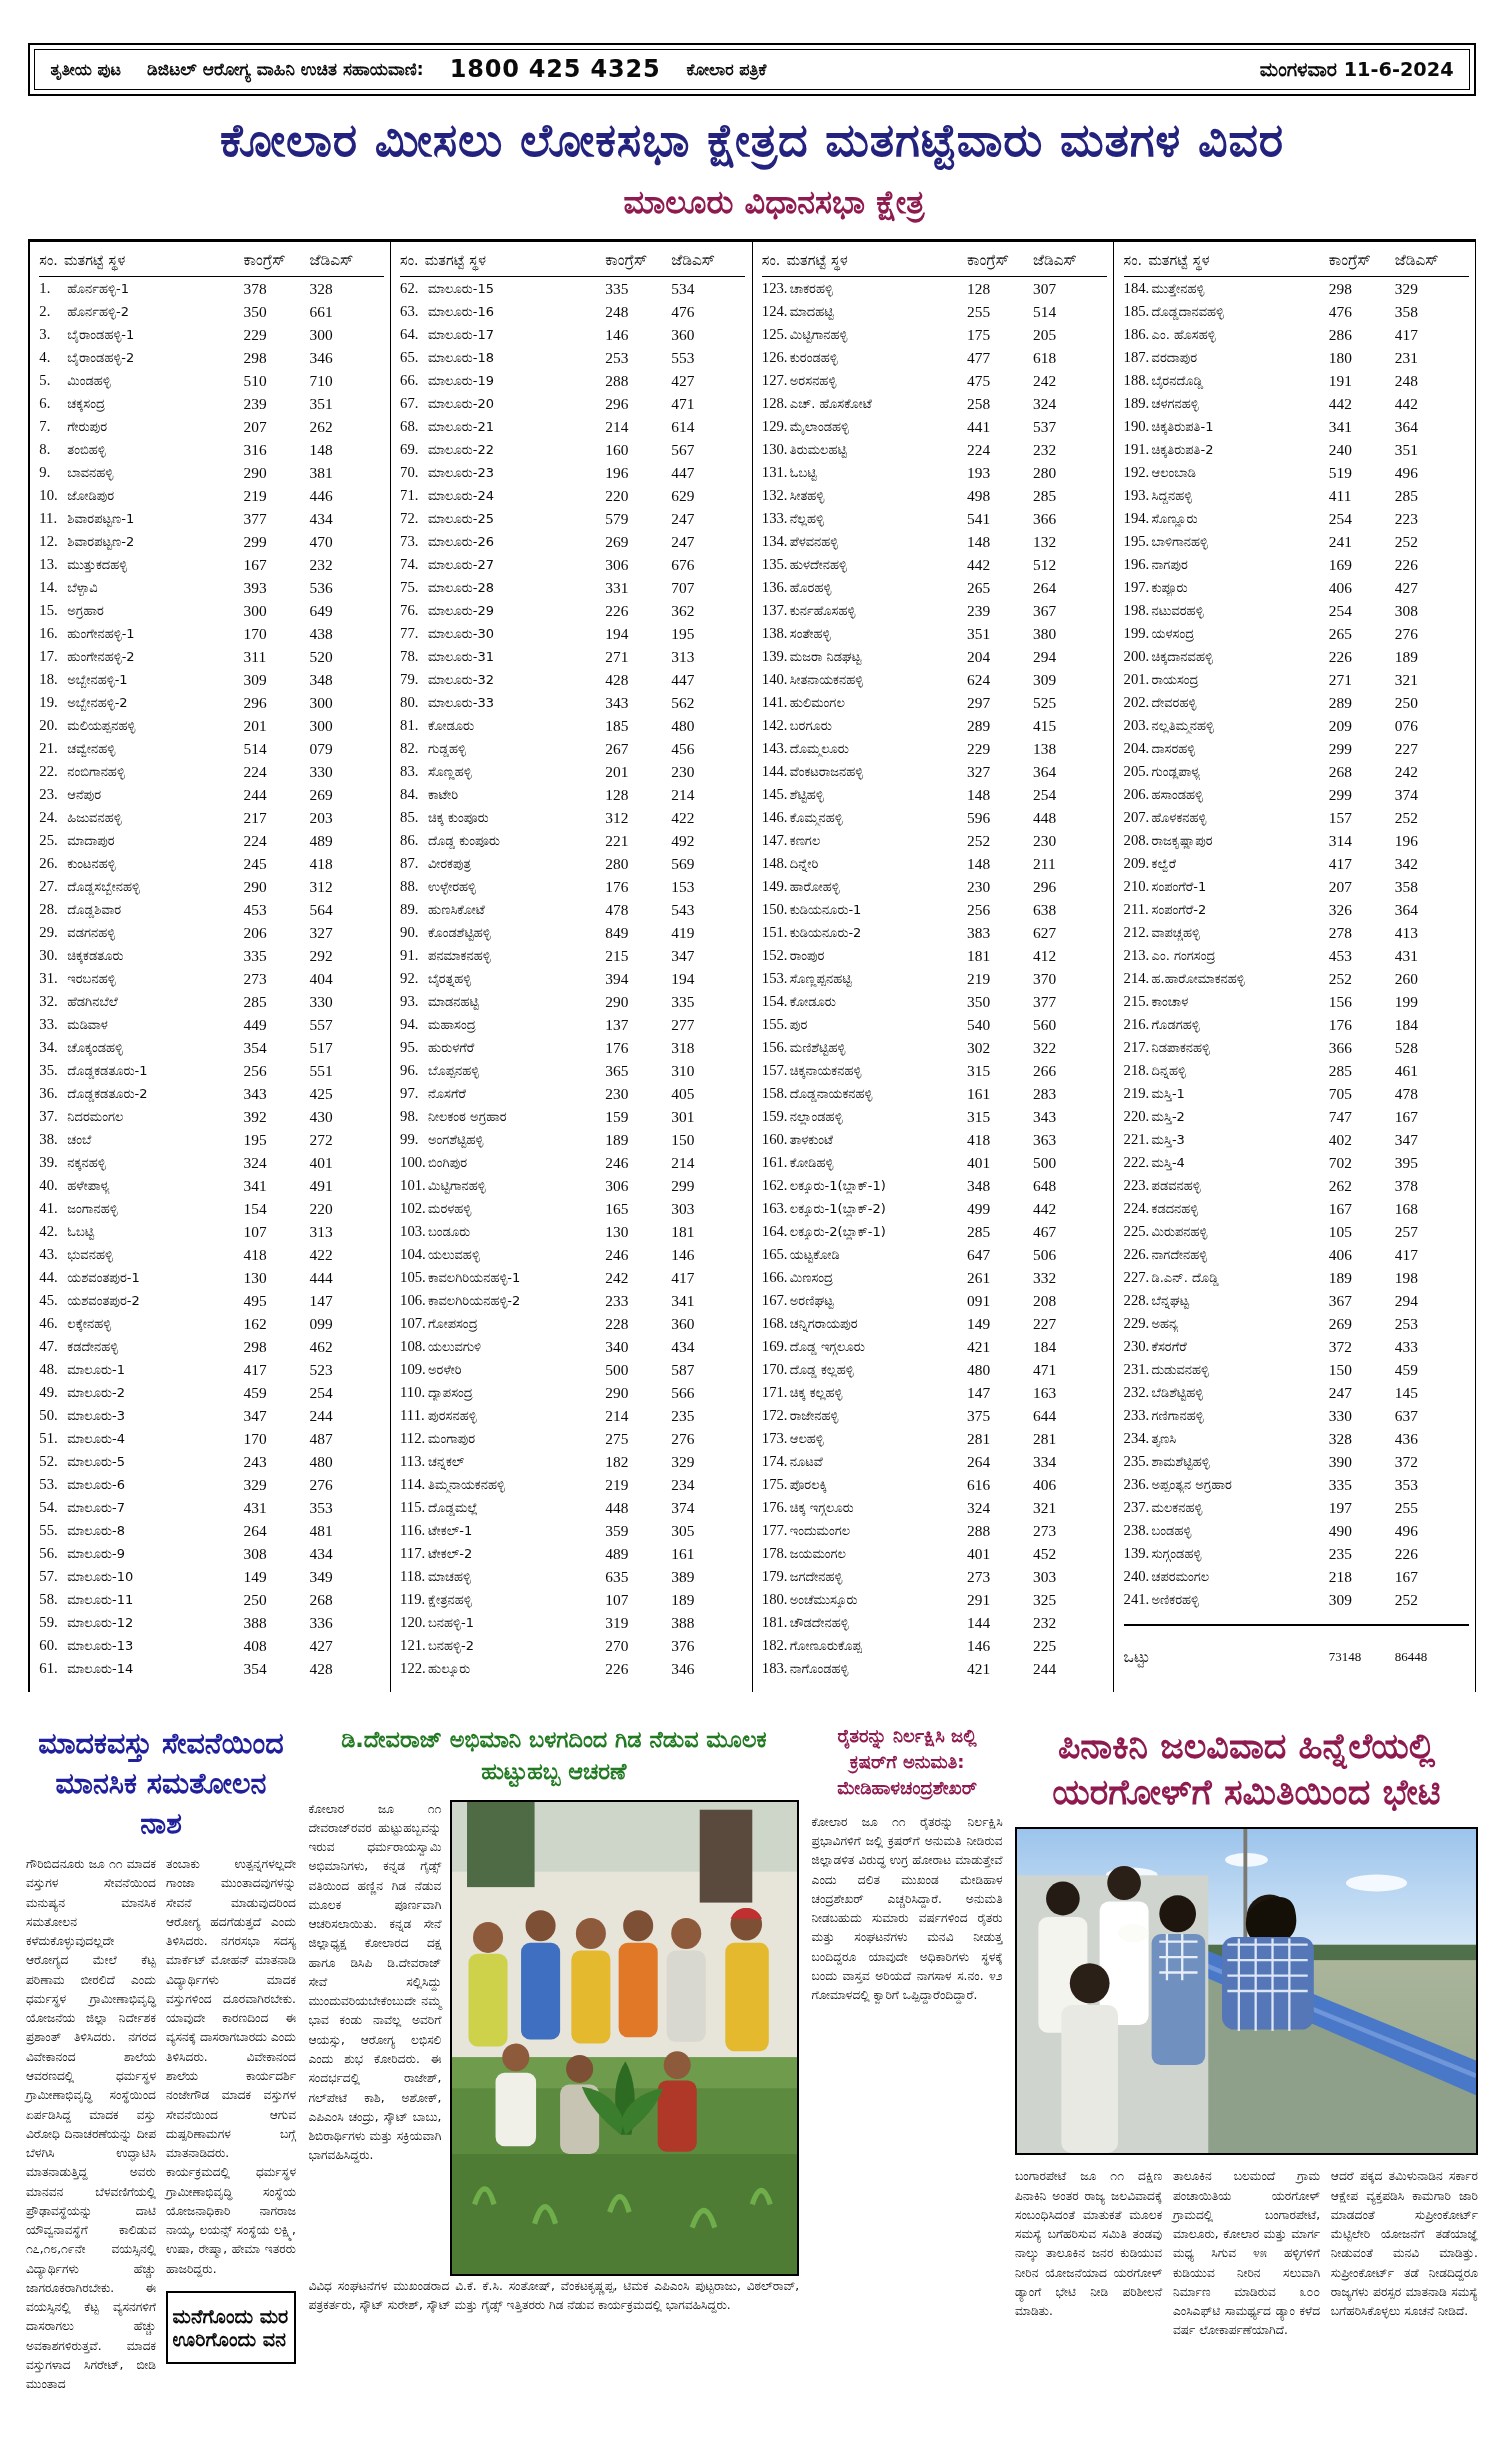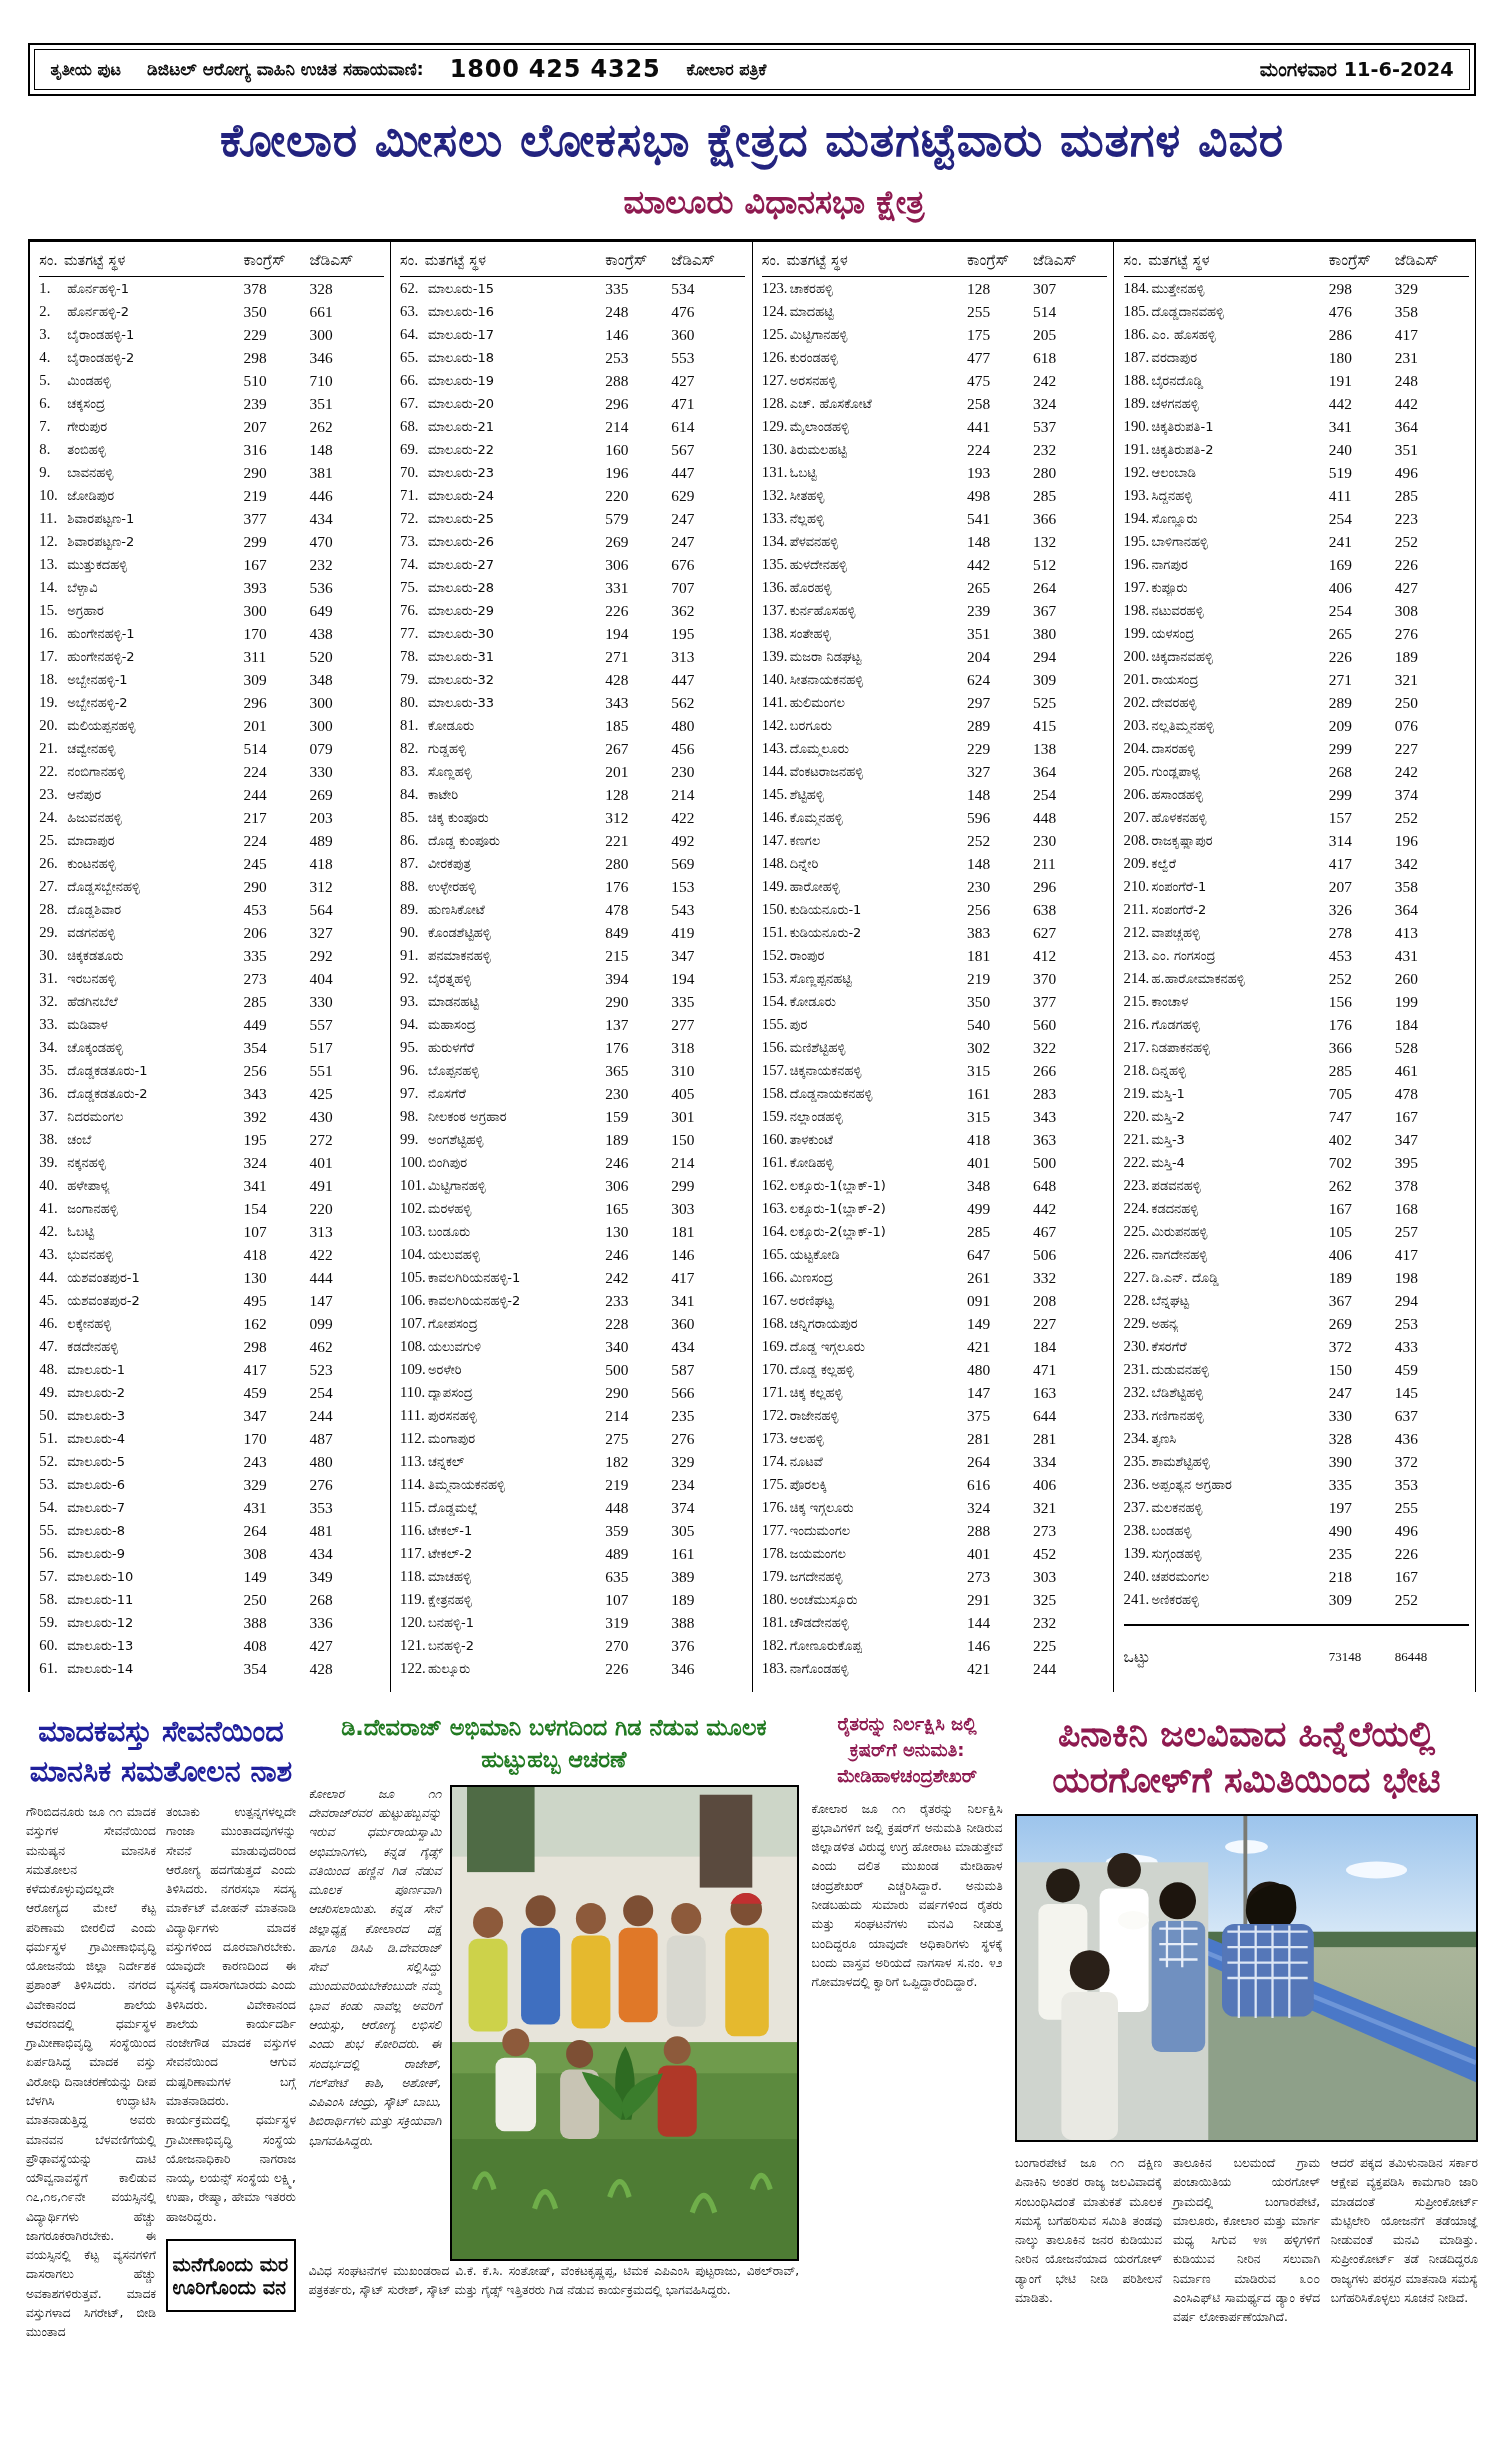--- a/index.html
+++ b/index.html
@@ -26,30 +26,30 @@
   .thead{display:grid;grid-template-columns:1fr 66px 74px;align-items:end;font-size:14.3px;padding:9.3px 0 7px;border-bottom:1.5px solid #000;white-space:nowrap;}
   .thead .h-no{display:inline-block;margin-right:6.2px;}
   .trow{display:grid;grid-template-columns:1fr 66px 74px;align-items:center;height:23px;}
   .trow .place{font-size:13px;white-space:nowrap;overflow:hidden;}
   .trow .rowno{display:inline-block;min-width:28px;font-family:"Liberation Serif","DejaVu Serif",serif;font-size:14.7px;}
   .num{font-family:"Liberation Serif","DejaVu Serif",serif;font-size:15.4px;}
   .total-row{display:grid;grid-template-columns:1fr 66px 74px;margin-top:12.4px;border-top:2.3px solid #000;padding-top:22px;font-size:15.4px;align-items:center;}
   .total-row .num{font-size:13px;}
   
   .bottom{margin:18.5px 26px 0;display:grid;grid-template-columns:270px 1fr 191px 463px;gap:12.4px;}
-  .art h2,.art h3{margin:0;font-weight:bold;text-align:center;}
+  .art h2,.art h3{margin:12px;font-weight:bold;text-align:center;}
   .hA{color:#20209c;font-size:28.6px;line-height:1.4;}
   .hB{color:#217a21;font-size:22.4px;line-height:1.45;}
   .hC{color:#8e1a50;font-size:18px;line-height:1.45;}
   .hD{color:#8e1a50;font-size:35px;line-height:1.32;}
   .bodytext{font-size:12.2px;line-height:1.58;text-align:justify;word-break:break-word;}
   .twocol{display:grid;grid-template-columns:1fr 1fr;gap:10px;margin-top:12.4px;}
   .treebox{border:2.7px solid #000;margin-top:12.4px;padding:11.6px 4.6px;font-size:19.3px;font-weight:bold;}
   .mid-row{display:flex;gap:8.5px;margin-top:9.3px;}
-  .mid-side{width:133px;flex:none;font-style:italic;}
+  .mid-side{width:133px;flex:none;}
   .photo{border:2.3px solid #000;overflow:hidden;background:#dfe6dc;}
   .mid-photo{flex:1;height:472px;}
   .mid-bottom{margin-top:1px;}
   .artC .bodytext{margin-top:10.8px;}
   .dam-photo{margin-top:10.8px;height:324px;}
   .threecol{display:grid;grid-template-columns:1fr 1fr 1fr;gap:10.8px;margin-top:12.4px;}
   svg{display:block;width:100%;height:100%;}
 </style>
 </head>
 <body>

